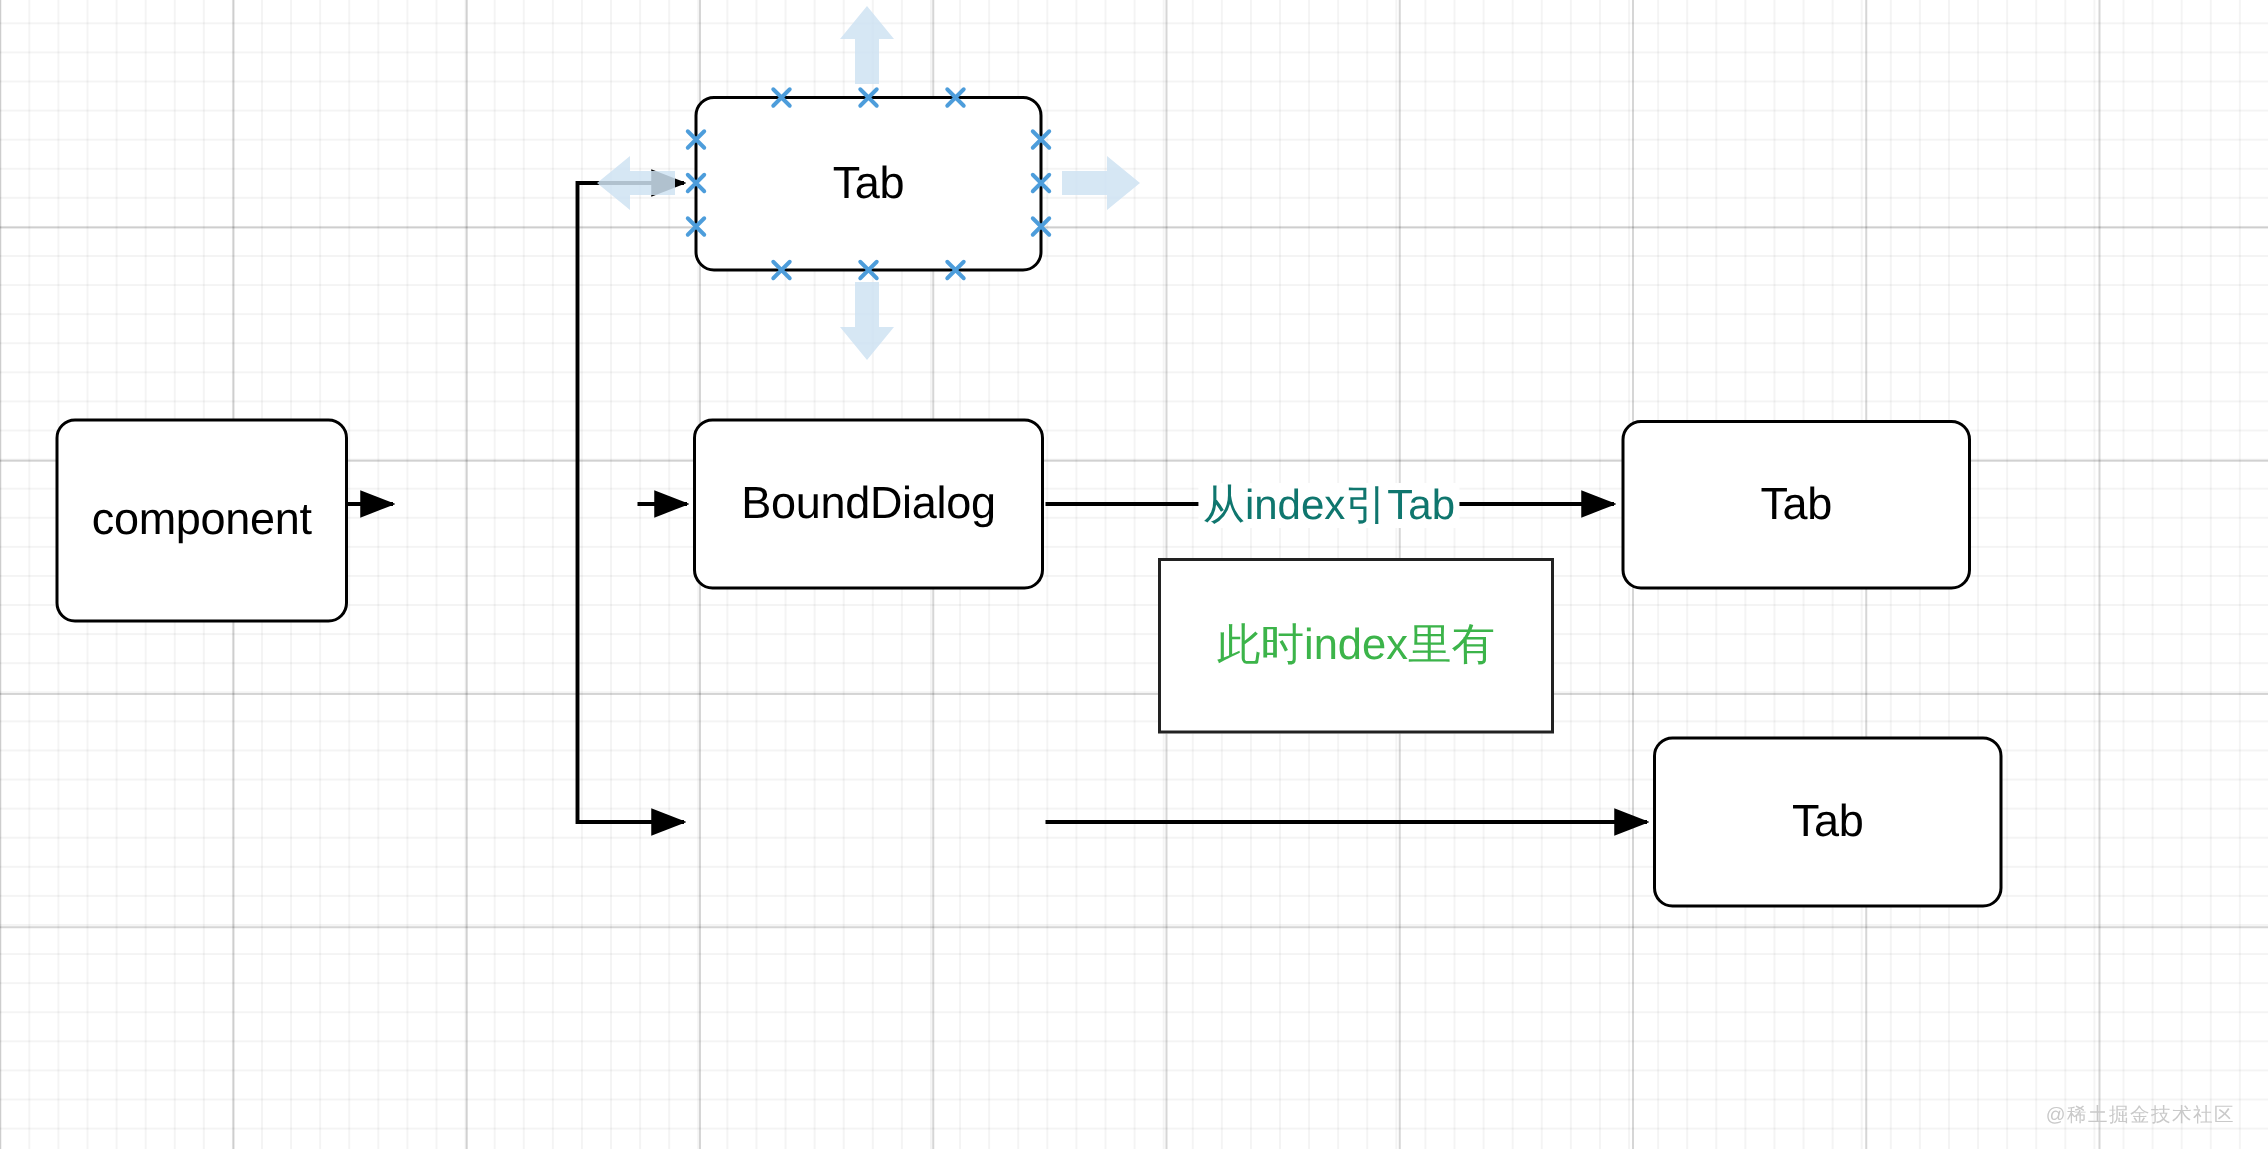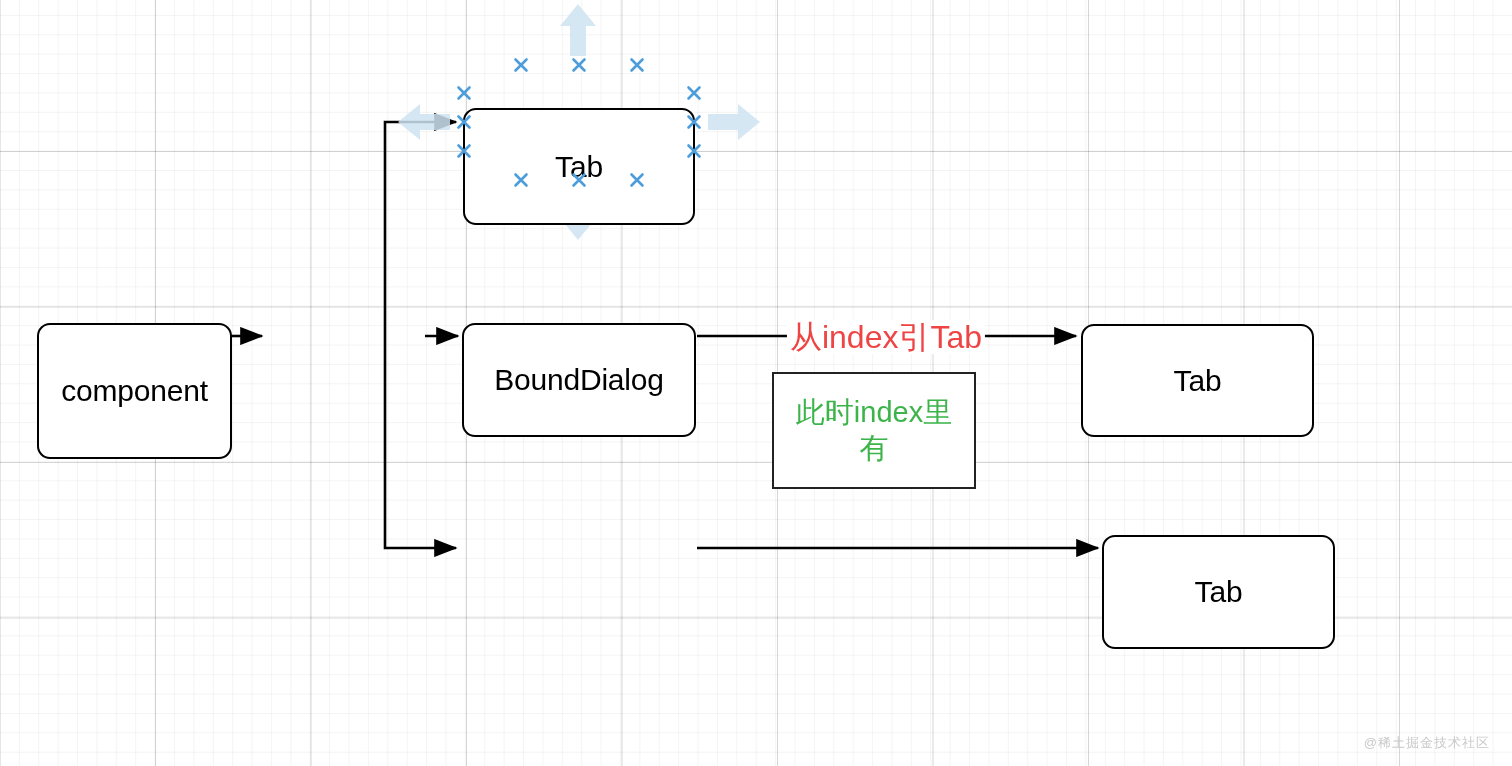--- a/index.html
+++ b/index.html
@@ -47,21 +47,20 @@
     border: 2.4px solid #000000;
     border-radius: 13px;
     display: flex;
     align-items: center;
     justify-content: center;
     color: #000000;
     font-size: 30px;
     line-height: 1;
     letter-spacing: -0.2px;
     white-space: nowrap;
-    margin-top: 44px;
   }
 
   .node-label {
     display: block;
   }
 
   .note-box {
     position: absolute;
     box-sizing: border-box;
     background: #ffffff;
@@ -75,22 +74,22 @@
   .note-text {
     color: #3cb44a;
     font-size: 29px;
     line-height: 1.22;
     font-weight: 400;
   }
 
   .edge-label {
     position: absolute;
     background: #ffffff;
-    color: #ef4444;
-    font-size: 32px;
+    color: #0f766e;
+    font-size: 28px;
     line-height: 1;
     white-space: nowrap;
     padding: 1px 3px;
     transform: translate(-50%, -50%);
   }
 
   .dir-arrow {
     position: absolute;
     opacity: 0.85;
   }
@@ -224,21 +223,21 @@
   <svg class="conn-x" style="left:579px; top:180px;" viewBox="0 0 15 15">
       <path d="M2 2 L13 13 M13 2 L2 13" stroke="#4d9ddb" stroke-width="2.6" stroke-linecap="round" fill="none"></path>
     </svg>
   <svg class="conn-x" style="left:637px; top:180px;" viewBox="0 0 15 15">
       <path d="M2 2 L13 13 M13 2 L2 13" stroke="#4d9ddb" stroke-width="2.6" stroke-linecap="round" fill="none"></path>
     </svg>
 
   <div class="edge-label" style="left:886px; top:337px;">从index引Tab</div>
 
 
-  <div class="note-box" style="left:772px; top:372px; width:204px; height:117px;">
+  <div class="note-box" style="left:772px; top:372px; width:264px; height:117px;">
     <div class="note-text">
       <div>此时index里有</div>
     </div>
   </div>
 
   <div class="watermark">@稀土掘金技术社区</div>
 
 </div>
 
 </body></html>

